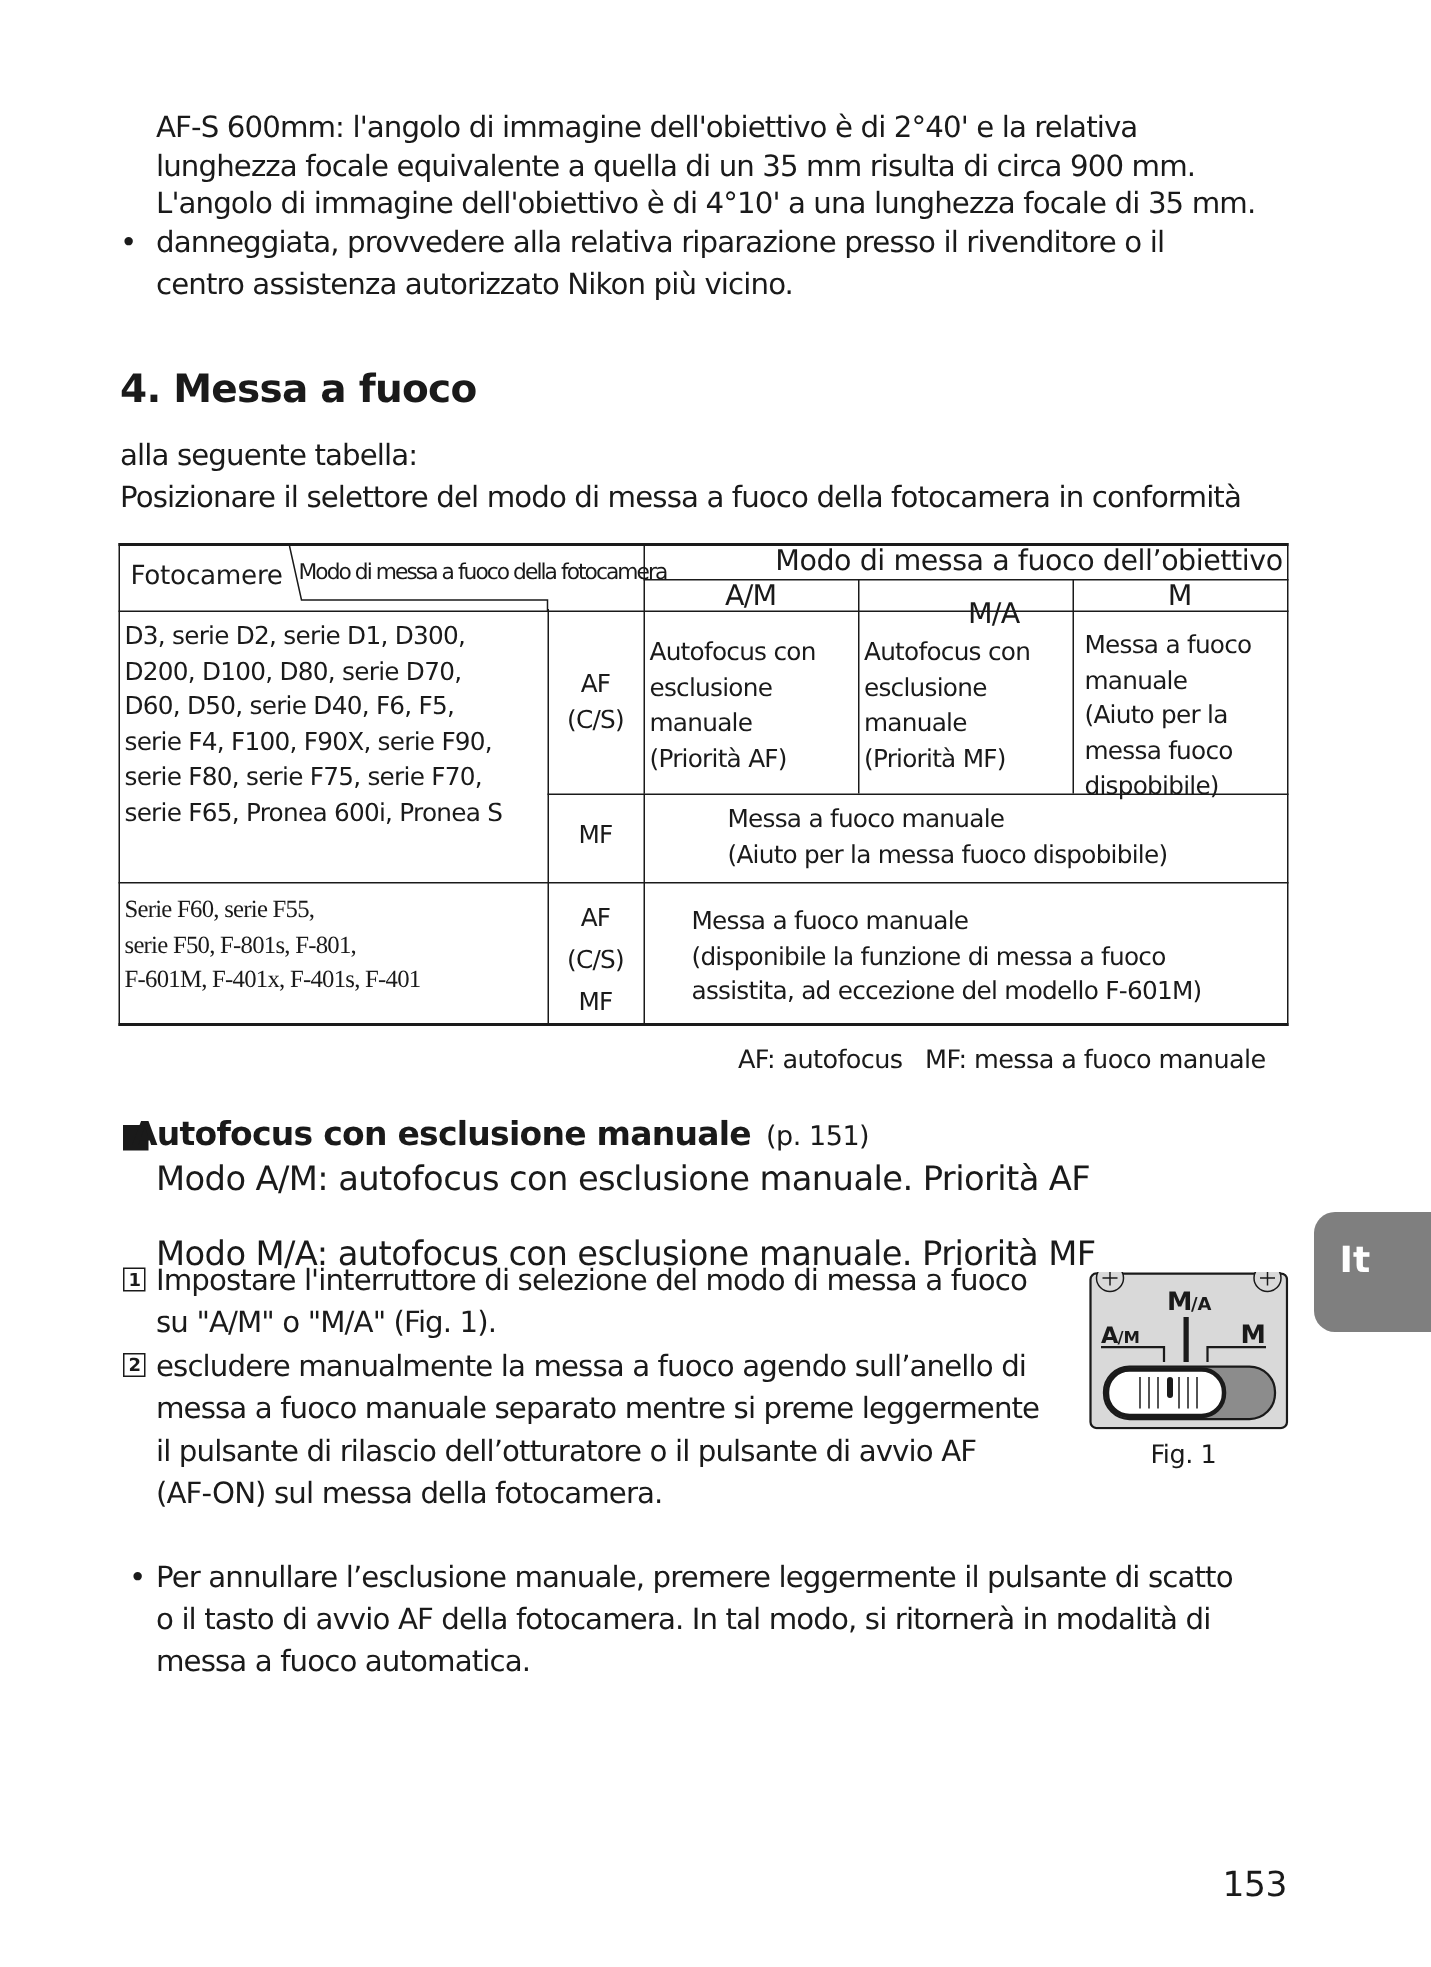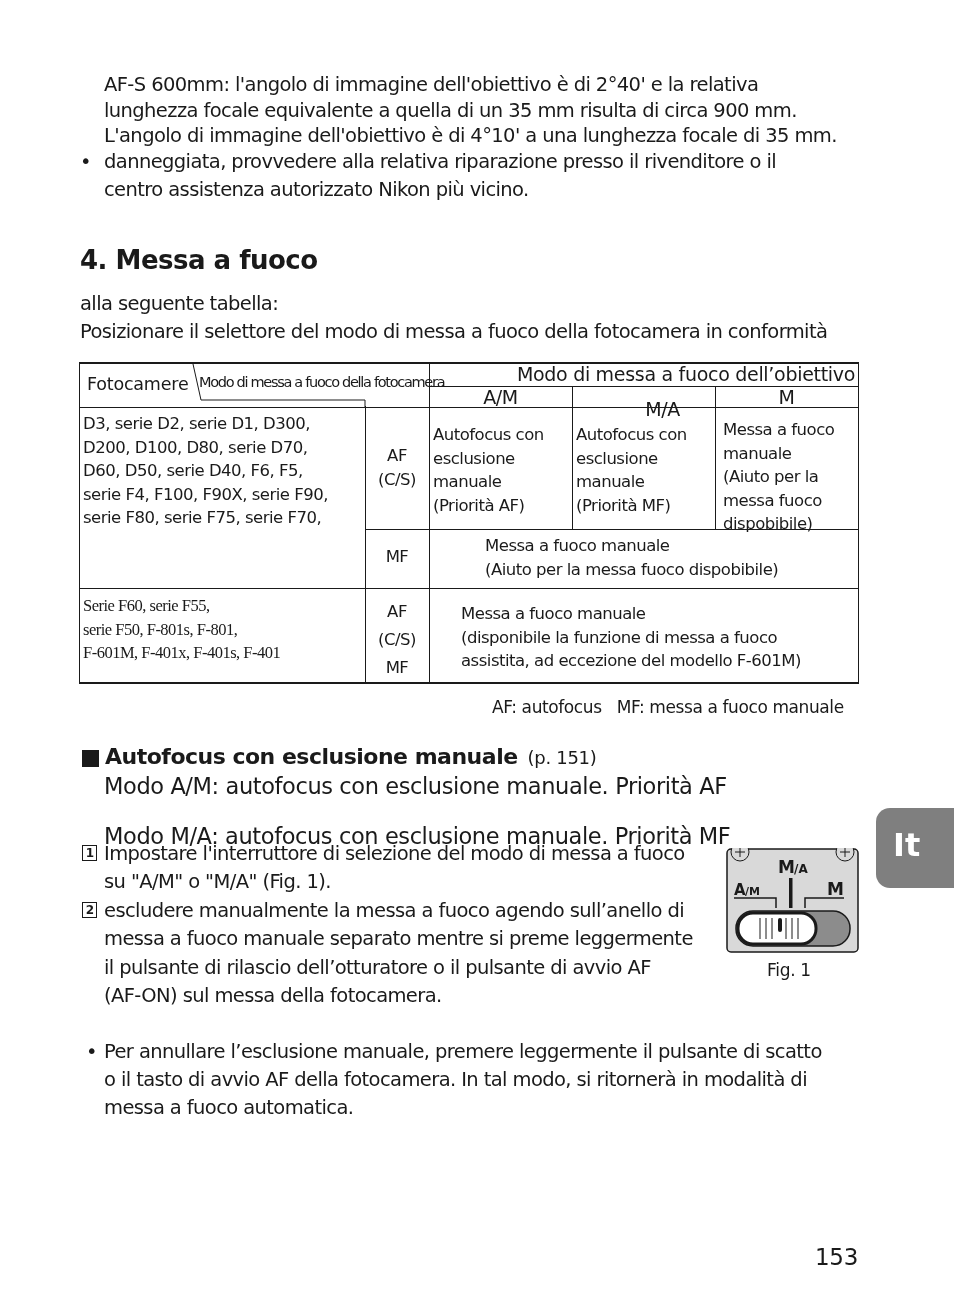--- a/index.html
+++ b/index.html
@@ -30,21 +30,21 @@
   .cell { position: absolute; box-sizing: border-box; font-size: 16.5px; line-height: 23.5px; letter-spacing: -0.5px; color: #1a1a1a; white-space: nowrap; }
   .hline { position: absolute; background: #1a1a1a; height: 1px; }
   .vline { position: absolute; background: #1a1a1a; width: 1px; }
 
   
   #legend { left: 492px; top: 697px; font-size: 17px; letter-spacing: -0.4px; white-space: nowrap; }
 
   
   #sec2 { left: 80px; top: 744px; }
   #sec2 .square { position: absolute; left: 2px; top: 6px; width: 17px; height: 17px; background: #1a1a1a; }
-  #sec2 .t1 { position: absolute; left: 25px; top: 0; font-size: 22px; font-weight: bold; letter-spacing: -0.5px; white-space: nowrap; }
+  #sec2 .t1 { position: absolute; left: 8px; top: 0; font-size: 22px; font-weight: bold; letter-spacing: -0.5px; white-space: nowrap; }
   #sec2 .ref { font-size: 18px; font-weight: normal; letter-spacing: -0.3px; margin-left: 10px; }
   #sec2 .t2, #sec2 .t3 { position: absolute; left: 24px; font-size: 22.5px; letter-spacing: -0.4px; white-space: nowrap; }
   #sec2 .t2 { top: 29px; }
   #sec2 .t3 { top: 57px; margin-top: 22px; }
 
   
   .step { position: absolute; left: 80px; }
   .step .num {
     position: absolute; left: 2px; top: 5px; width: 15px; height: 16px;
     border: 1.3px solid #1a1a1a; box-sizing: border-box;
@@ -57,21 +57,21 @@
   #bullet2 .bul { position: absolute; left: 6px; top: 0; }
   #bullet2 .body { position: absolute; left: 24px; top: 0; }
   #bullet2 .body .line { height: 28px; line-height: 28px; }
 
   
   #fig { left: 726px; top: 848px; width: 133px; height: 105px; }
   #fig-caption { left: 767px; top: 960px; font-size: 17px; letter-spacing: -0.3px; }
 
   
   #lang-tab { left: 876px; top: 808px; width: 90px; height: 80px; background: #7f7f7f; border-radius: 14px 0 0 14px; }
-  #lang-tab span { position: absolute; left: 17px; top: 18px; color: #ffffff; font-size: 32px; font-weight: bold; }
+  #lang-tab span { position: absolute; left: 17px; top: 18px; color: #ffffff; font-size: 24px; font-weight: bold; }
 
   #page-num { left: 815px; top: 1244px; font-size: 23px; letter-spacing: -0.3px; }
 </style>
 </head>
 <body>
 
 <div id="intro" class="abs txt">
   <span class="line">AF-S 600mm: l'angolo di immagine dell'obiettivo è di 2°40' e la relativa</span>
   <span class="line">lunghezza focale equivalente a quella di un 35 mm risulta di circa 900 mm.</span>
   <span class="line">L'angolo di immagine dell'obiettivo è di 4°10' a una lunghezza focale di 35 mm.</span>
@@ -120,20 +120,21 @@
   <div class="cell" style="left:350px;top:24px;width:143px;text-align:center;font-size:19px;line-height:22px;">A/M</div>
   <div class="cell" style="left:493px;top:36px;width:143px;text-align:center;font-size:19px;line-height:22px;padding-left:38px;">M/A</div>
   <div class="cell" style="left:636px;top:24px;width:143px;text-align:center;font-size:19px;line-height:22px;">M</div>
 
   <div class="cell" style="left:4px;top:50px;">
     <span class="line">D3, serie D2, serie D1, D300,</span>
     <span class="line">D200, D100, D80, serie D70,</span>
     <span class="line">D60, D50, serie D40, F6, F5,</span>
     <span class="line">serie F4, F100, F90X, serie F90,</span>
     <span class="line">serie F80, serie F75, serie F70,</span>
+    <span class="line">serie F65, Pronea 600i, Pronea S</span>
   </div>
   <div class="cell" style="left:286px;top:82px;width:64px;text-align:center;">
     <span class="line">AF</span>
     <span class="line">(C/S)</span>
   </div>
   <div class="cell" style="left:354px;top:61px;">
     <span class="line">Autofocus con</span>
     <span class="line">esclusione</span>
     <span class="line">manuale</span>
     <span class="line">(Priorità AF)</span>

